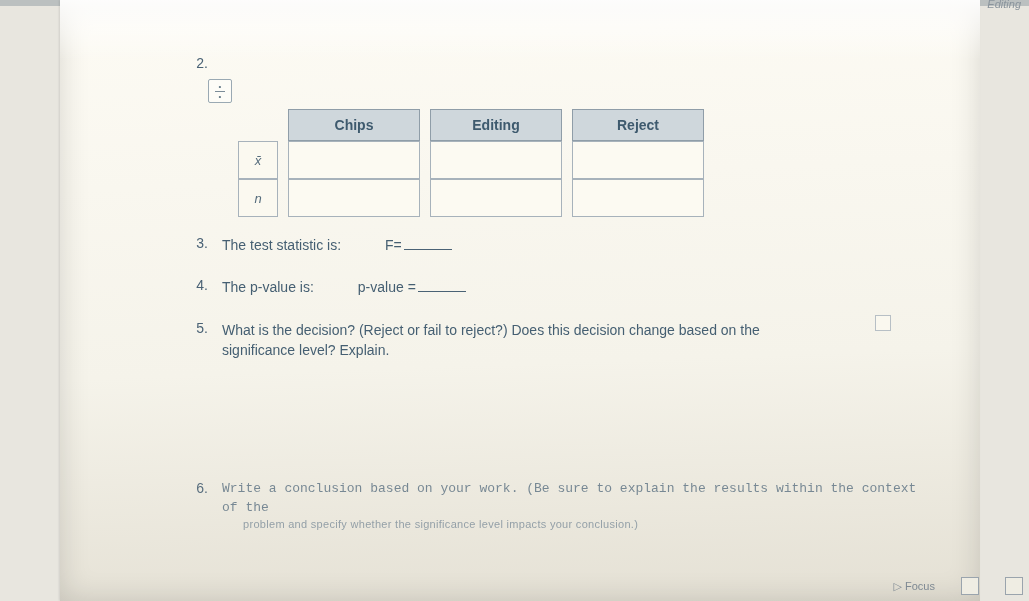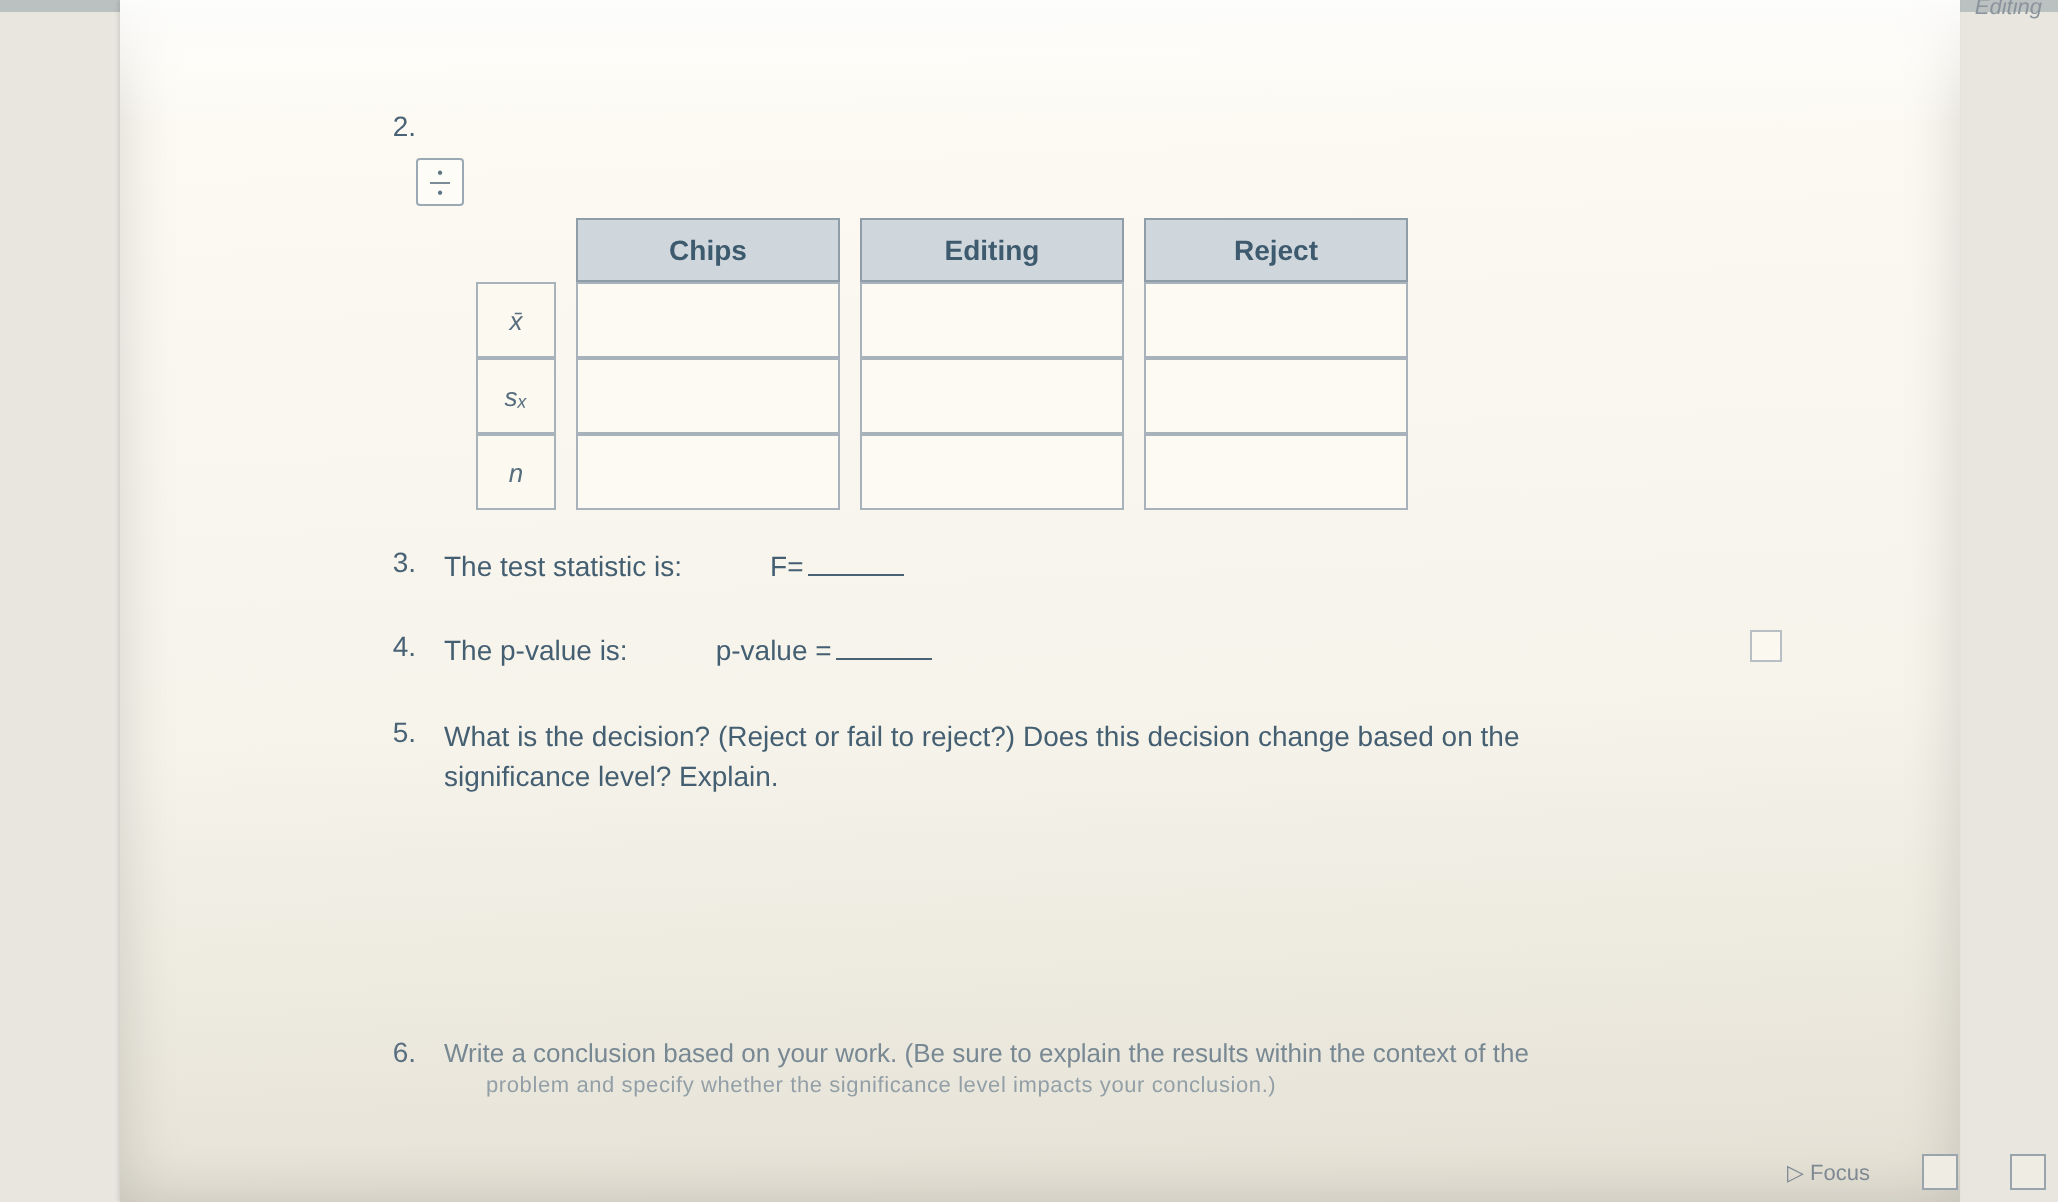--- a/index.html
+++ b/index.html
@@ -27,21 +27,21 @@
     text-align:center;font-size:13px;color:#566d7d;font-style:italic;}
   .hdr{width:130px;height:30px;border:1px solid #8f9da8;background:#cfd7dc;
     text-align:center;font-size:14px;color:#3e5a6e;font-weight:600;}
   .cell{width:130px;height:36px;border:1px solid #a7b2bb;background:#fcfaf2;}
   .corner{width:38px;height:30px;}
   .blank{display:inline-block;min-width:48px;border-bottom:1.5px solid #4a6275;
     vertical-align:baseline;margin-left:2px;}
   .gap{height:14px;}
   .q3 .qtext, .q4 .qtext{display:flex;align-items:baseline;gap:44px;}
   .q6{margin-top:120px;filter:blur(.3px);opacity:.9;}
-  .q6 .qtext{font-size:13px;color:#6b7e8c;}
+  .q6 .qtext{font-size:13px;color:#6b7e8c;font-family:Liberation Mono, monospace;}
   .sub6{margin-left:21px;font-size:11px;color:#8a98a2;letter-spacing:.3px;}
   .footer{position:absolute;right:6px;bottom:6px;display:flex;gap:26px;
     align-items:center;font-size:11px;color:#7e8993;}
   .footer .sq{width:16px;height:16px;border:1px solid #9aa4ad;background:#efede3;}
   .tiny-box{position:absolute;left:685px;top:260px;width:14px;height:14px;
     border:1px solid #b7bfc5;background:#faf8ef;}
   .topstrip{position:absolute;left:0;right:0;top:0;height:6px;
     background:#8d9aa2;opacity:.5;}
   .topcorner{position:absolute;right:8px;top:-2px;font-size:11px;color:#8a949c;
     font-style:italic;}
@@ -68,26 +68,20 @@
     <table class="tbl">
       <tbody>
           <tr>
         <td class="corner"></td>
         <th class="hdr">Chips</th>
         <th class="hdr">Editing</th>
         <th class="hdr">Reject</th>
       </tr>
       <tr>
         <td class="stub">x̄</td>
-        <td class="cell"></td>
-        <td class="cell"></td>
-        <td class="cell"></td>
-      </tr>
-      <tr>
-        <td class="stub">sₓ</td>
         <td class="cell"></td>
         <td class="cell"></td>
         <td class="cell"></td>
       </tr>
       <tr>
         <td class="stub">n</td>
         <td class="cell"></td>
         <td class="cell"></td>
         <td class="cell"></td>
       </tr>

